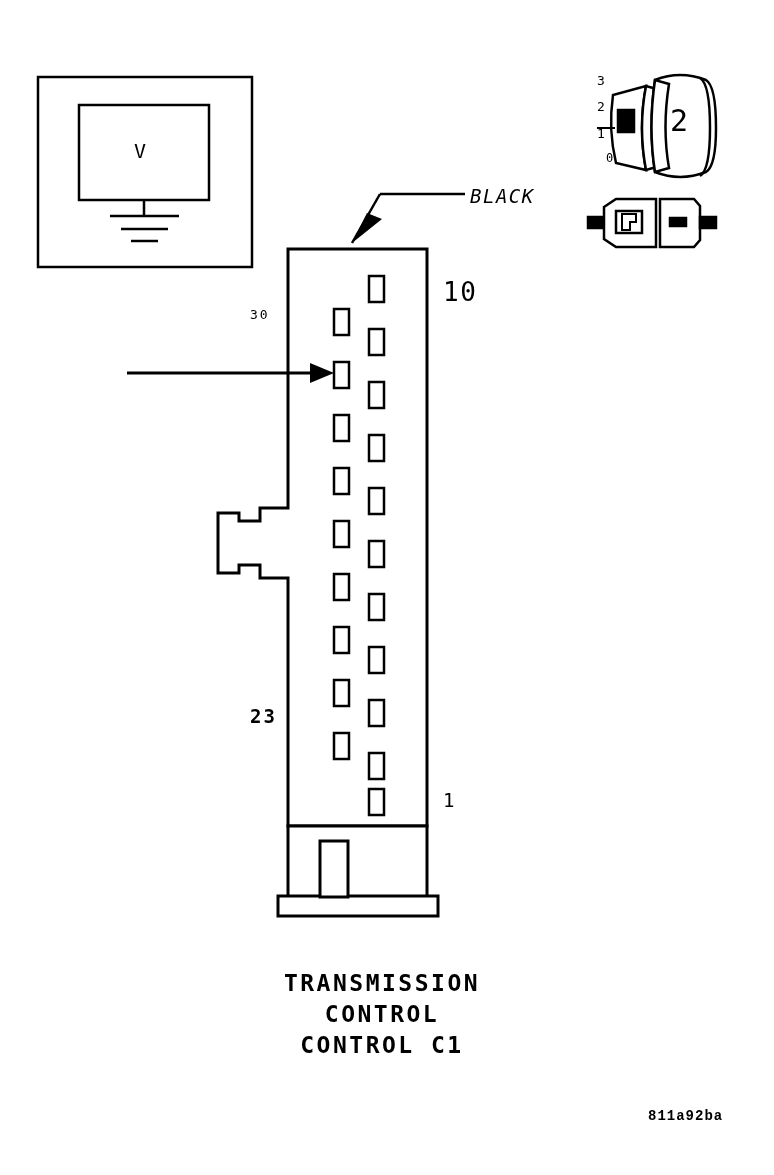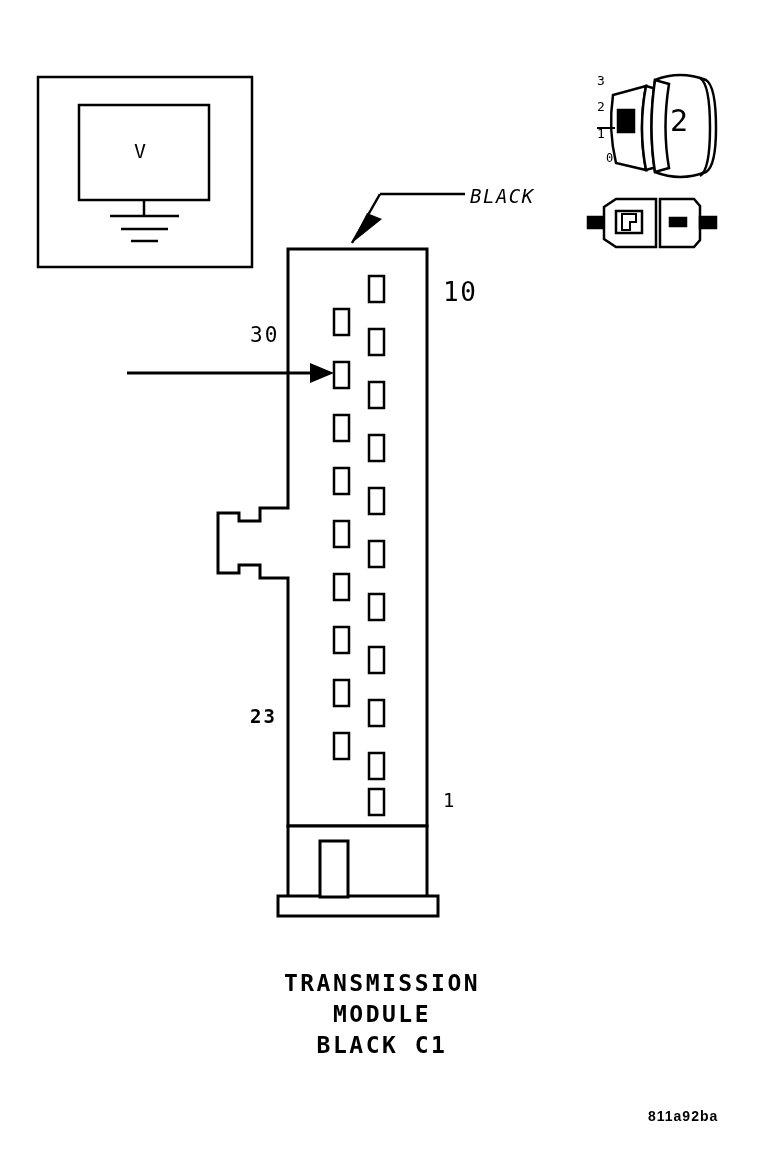--- a/index.html
+++ b/index.html
@@ -48,23 +48,22 @@
   }
   .lbl-1 {
     left: 443px;
     top: 789px;
     font-size: 19px;
     letter-spacing: 1.5px;
   }
   .lbl-30 {
     left: 250px;
     top: 307px;
-    font-size: 21px;
+    font-size: 13px;
     letter-spacing: 2px;
-    margin-top: 16px;
   }
   .lbl-23 {
     left: 250px;
     top: 705px;
     font-size: 19px;
     letter-spacing: 2px;
     font-weight: bold;
   }
   .lbl-v {
     left: 134px;
@@ -90,21 +89,21 @@
     font-size: 23px;
     font-weight: bold;
     letter-spacing: 2.5px;
     line-height: 31px;
     color: #000;
   }
   .partno {
     position: absolute;
     left: 648px;
     top: 1108px;
-    font-family: Liberation Sans, sans-serif;
+    font-family: Liberation Mono, monospace;
     font-size: 14px;
     font-weight: bold;
     letter-spacing: 1px;
     color: #000;
   }
 </style>
 </head>
 <body>
 
 <div class="page">
@@ -200,19 +199,19 @@
   <div class="lbl lbl-v">V</div>
 
   <div class="lbl lbl-n3">3</div>
   <div class="lbl lbl-n2">2</div>
   <div class="lbl lbl-n1">1</div>
   <div class="lbl lbl-n0">0</div>
   <div class="lbl lbl-big2">2</div>
 
   <div class="caption">
     <div>TRANSMISSION</div>
-    <div>MODULE</div>
-    <div>BLACK C1</div>
+    <div>CONTROL</div>
+    <div>CONTROL C1</div>
   </div>
 
   <div class="partno">811a92ba</div>
 
 </div>
 
 </body></html>

